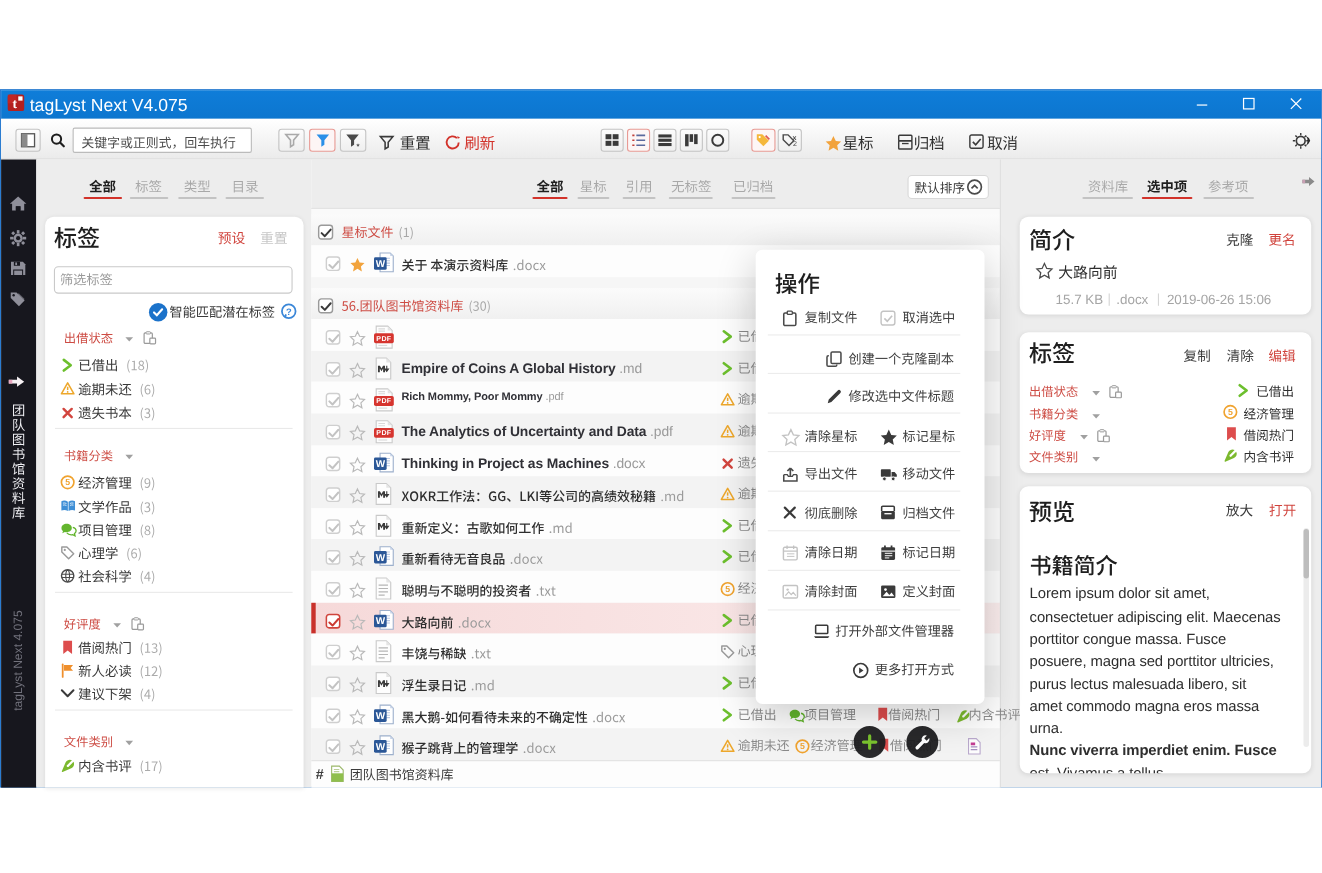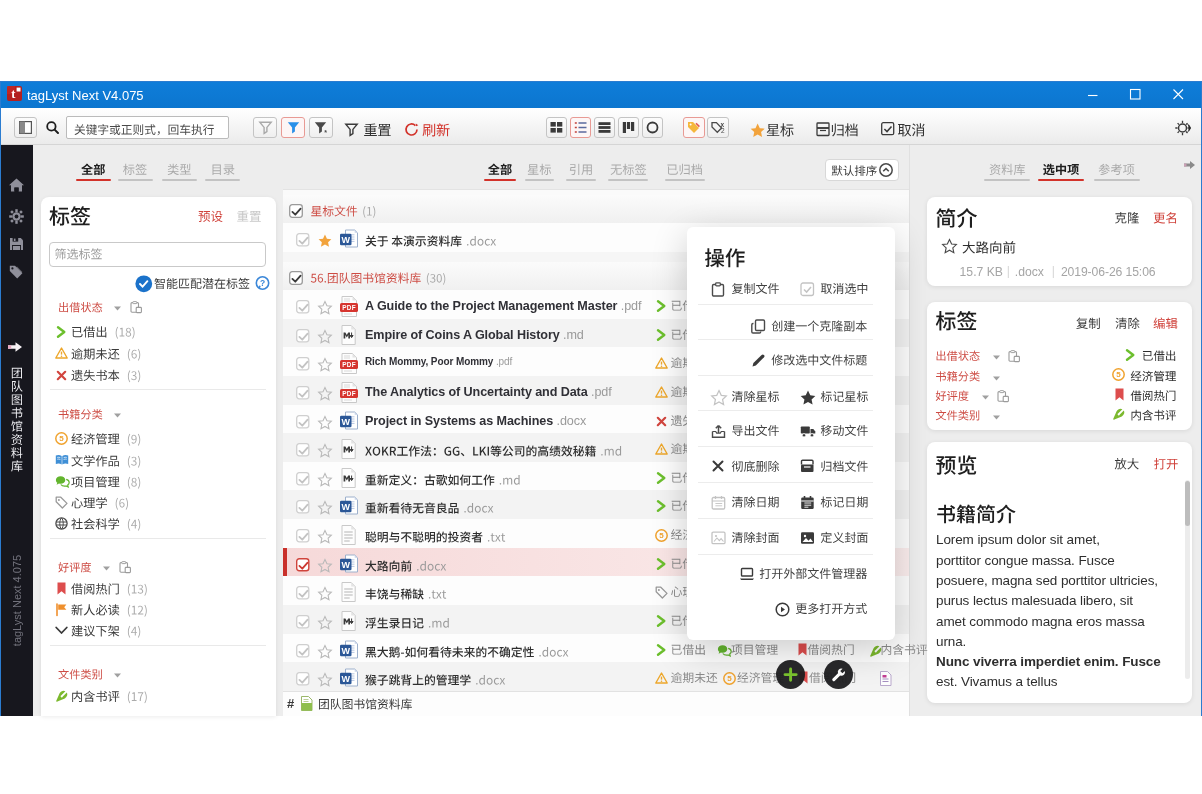--- a/index.html
+++ b/index.html
@@ -3,21 +3,21 @@
 <div style="position:relative;width:1202px;height:794px">
     <div style="position:absolute;left:0px;top:0px;width:1202px;height:794px;background:#fff"></div>
     <div style="position:absolute;left:0px;top:81px;width:1202px;height:635px;background:#fff;border:1px solid #2b7cd0;box-sizing:border-box"></div>
     <div style="position:absolute;left:1px;top:82px;width:1200px;height:26px;background:linear-gradient(#0f7dd9,#0c76cf)"></div>
     <svg style="position:absolute;left:7px;top:86px;overflow:visible;" width="15" height="15" viewBox="0 0 15 15">
       <rect x="0" y="0" width="15" height="15" rx="2" fill="#b3201f"></rect>
       <path d="M0 0h8v8h-8z" fill="#c92b28" opacity=".6"></path>
       <text x="6.4" y="12" font-family="Liberation Serif" font-size="12.5" font-weight="bold" fill="#fff" text-anchor="middle">t</text>
       <rect x="9.6" y="1.6" width="3.9" height="3.9" fill="#fff"></rect>
     </svg>
-    <div style="position:absolute;left:27px;top:88px;white-space:nowrap;font-size:13px;color:#fff;letter-spacing:0px">tagLyst Next V4.075</div>
+    <div style="position:absolute;left:27px;top:88px;white-space:nowrap;font-size:16px;color:#fff;letter-spacing:0px">tagLyst Next V4.075</div>
     <svg style="position:absolute;left:1088px;top:94px;overflow:visible;" width="10" height="3" viewBox="0 0 10 3">
       <path d="M0 1.5h9.5" stroke="#fff" stroke-width="1.1"></path>
     </svg>
     <svg style="position:absolute;left:1130px;top:89px;overflow:visible;" width="11" height="11" viewBox="0 0 11 11">
       <rect x="0.5" y="0.5" width="9.5" height="9.5" fill="none" stroke="#fff" stroke-width="1.1"></rect>
     </svg>
     <svg style="position:absolute;left:1173px;top:89px;overflow:visible;" width="11" height="11" viewBox="0 0 11 11">
       <path d="M0.5 0.5l9.5 9.5M10 0.5l-9.5 9.5" stroke="#fff" stroke-width="1.1"></path>
     </svg>
     <div style="position:absolute;left:1px;top:108px;width:1200px;height:37px;background:linear-gradient(#ffffff,#ebebeb);border-bottom:1px solid #d5d5d5;box-sizing:border-box"></div>
@@ -299,21 +299,20 @@
       </g>
     </svg>
     <svg style="position:absolute;left:340px;top:295.5px;overflow:visible;" width="18" height="21" viewBox="0 0 18 21">
       <path d="M2 0.5h10.5l4 4V20.5h-14.5z" fill="#fdfdfd" stroke="#c9c9c9" stroke-width="1"></path>
       <path d="M12.5 0.5l4 4h-4z" fill="#e4e4e4"></path>
       <path d="M4 3h6M4 5h6" stroke="#d9d9d9" stroke-width="1"></path>
       <rect x="0" y="7" width="18" height="9" rx="1.6" fill="#d6352f"></rect>
       <text x="9" y="13.6" font-family="Liberation Sans" font-size="6.4" font-weight="bold" fill="#fff" text-anchor="middle" letter-spacing="0.3">PDF</text>
       <path d="M4 18h8" stroke="#d9d9d9" stroke-width="1"></path>
     </svg>
-    <div style="position:absolute;left:365px;top:299px;white-space:nowrap;font-size:12.6px;letter-spacing:-0.1px"><b style="color:#303036">A Guide to the Project Management Master</b> <span style="color:#9a9a9a;font-weight:normal">.pdf</span></div>
     <svg style="position:absolute;left:656.4px;top:300px;overflow:visible;" width="11" height="12" viewBox="0 0 11 12">
       <path d="M2 1.2L8.3 6L2 10.8" fill="none" stroke="#6cbf2d" stroke-width="2.4" stroke-linecap="round" stroke-linejoin="round"></path>
     </svg>
     <div style="position:absolute;left:283px;top:319px;width:626px;height:28px;background:#f3f3f3"></div>
     <svg style="position:absolute;left:296px;top:328.5px;overflow:visible;" width="13.5" height="13.5" viewBox="0 0 13.5 13.5">
       <rect x="0.7" y="0.7" width="12.1" height="12.1" rx="2.5" fill="#fff" stroke="#cfcfcf" stroke-width="1.3"></rect>
       <path d="M3.4 7.9L6.3 10.7L11.6 4.7" fill="none" stroke="#c3c3c3" stroke-width="1.8" stroke-linecap="round" stroke-linejoin="round"></path>
     </svg>
     <svg style="position:absolute;left:318px;top:329.5px;overflow:visible;" width="17" height="16" viewBox="0 0 17 16">
       <g transform="scale(0.82)">
@@ -388,21 +387,21 @@
         <path d="M8.5 0.6l2.4 5.1 5.4.6-4 3.8 1.1 5.4-4.9-2.8-4.9 2.8 1.1-5.4-4-3.8 5.4-.6z" fill="none" stroke="#b9b9b9" stroke-width="1.3"></path>
       </g>
     </svg>
     <svg style="position:absolute;left:340px;top:411px;overflow:visible;" width="18" height="19" viewBox="0 0 18 19">
       <path d="M5.5 1h9.2l2.8 2.8V18H5.5z" fill="#fff" stroke="#9db0cc" stroke-width="1"></path>
       <path d="M14.7 1l2.8 2.8h-2.8z" fill="#c8d4e8"></path>
       <path d="M7.5 5.8h7M7.5 8h7M7.5 10.2h7M7.5 12.4h7" stroke="#b9c8e2" stroke-width="1"></path>
       <rect x="0" y="4.8" width="11.5" height="11.5" rx="1.3" fill="#2b5797"></rect>
       <text x="5.75" y="13.6" font-family="Liberation Sans" font-size="9" font-weight="bold" fill="#fff" text-anchor="middle">W</text>
     </svg>
-    <div style="position:absolute;left:365px;top:414px;white-space:nowrap;font-size:12.6px;letter-spacing:-0.1px"><b style="color:#303036">Project in Systems as Machines</b> <span style="color:#9a9a9a;font-weight:normal">.docx</span></div>
+    <div style="position:absolute;left:365px;top:414px;white-space:nowrap;font-size:12.6px;letter-spacing:-0.1px"><b style="color:#303036">Thinking in Project as Machines</b> <span style="color:#9a9a9a;font-weight:normal">.docx</span></div>
     <svg style="position:absolute;left:656.4px;top:415.5px;overflow:visible;" width="11" height="11" viewBox="0 0 11 11">
       <path d="M1.8 1.8L9.2 9.2M9.2 1.8L1.8 9.2" stroke="#d2453e" stroke-width="2.2" stroke-linecap="round"></path>
     </svg>
     <div style="position:absolute;left:283px;top:433px;width:626px;height:29px;background:#f3f3f3"></div>
     <svg style="position:absolute;left:296px;top:442.5px;overflow:visible;" width="13.5" height="13.5" viewBox="0 0 13.5 13.5">
       <rect x="0.7" y="0.7" width="12.1" height="12.1" rx="2.5" fill="#fff" stroke="#cfcfcf" stroke-width="1.3"></rect>
       <path d="M3.4 7.9L6.3 10.7L11.6 4.7" fill="none" stroke="#c3c3c3" stroke-width="1.8" stroke-linecap="round" stroke-linejoin="round"></path>
     </svg>
     <svg style="position:absolute;left:318px;top:443.5px;overflow:visible;" width="17" height="16" viewBox="0 0 17 16">
       <g transform="scale(0.82)">
@@ -660,20 +659,21 @@
     <svg style="position:absolute;left:991.6999999999999px;top:412.5px;overflow:visible;" width="9" height="9" viewBox="0 0 9 9">
       <path d="M1 2.5h7L4.5 6.5z" fill="#a0a0a0"></path>
     </svg>
     <svg style="position:absolute;left:1112.4px;top:407.0px;overflow:visible;" width="13" height="13" viewBox="0 0 13 13">
       <path d="M1.4 11.6L4.6 4.2C5.9 1.8 8.6 1 10.4 2.2l-4 4a1.1 1.1 0 101.4 1.4l4-4C13 5.4 12.2 8.1 9.8 9.4L2.4 12.6a0.7 0.7 0 01-1-1z" fill="#7cb92e"></path>
     </svg>
     <div style="position:absolute;left:927px;top:442px;width:265px;height:261px;background:#fff;border-radius:8px;box-shadow:0 1px 5px rgba(0,0,0,.09)"></div>
     <div style="position:absolute;left:927px;top:442px;width:265px;height:261px;overflow:hidden;border-radius:8px">
       <div style="position:absolute;left:9px;top:88.4px;font-size:13.5px;line-height:20.3px;color:#2e2e2e;letter-spacing:-0.1px">
         <div>Lorem ipsum dolor sit amet,</div>
+        <div>consectetuer adipiscing elit. Maecenas</div>
         <div>porttitor congue massa. Fusce</div>
         <div>posuere, magna sed porttitor ultricies,</div>
         <div>purus lectus malesuada libero, sit</div>
         <div>amet commodo magna eros massa</div>
         <div>urna.</div>
         <div style="font-weight:bold">Nunc viverra imperdiet enim. Fusce</div>
         <div style="font-weight:normal">est. Vivamus a tellus</div>
       </div>
     </div>
     <div style="position:absolute;left:1184.9px;top:480px;width:5.5px;height:199px;background:#ececec;border-radius:3px"></div>

